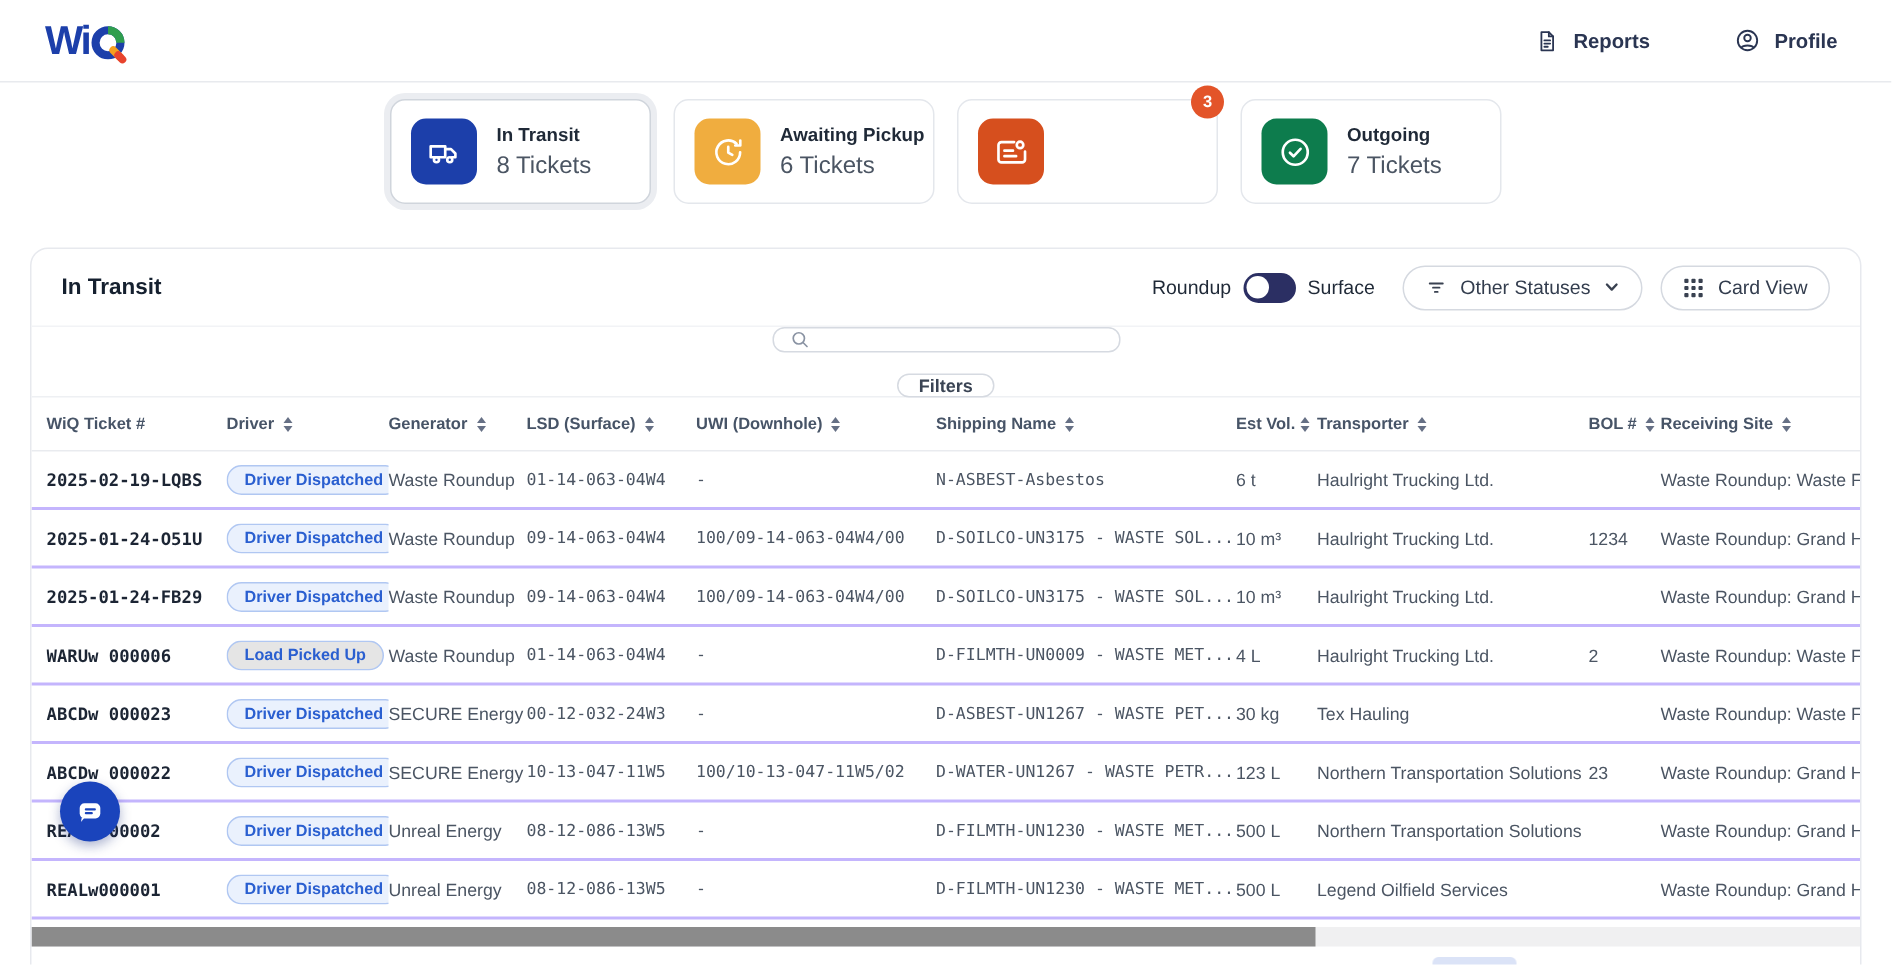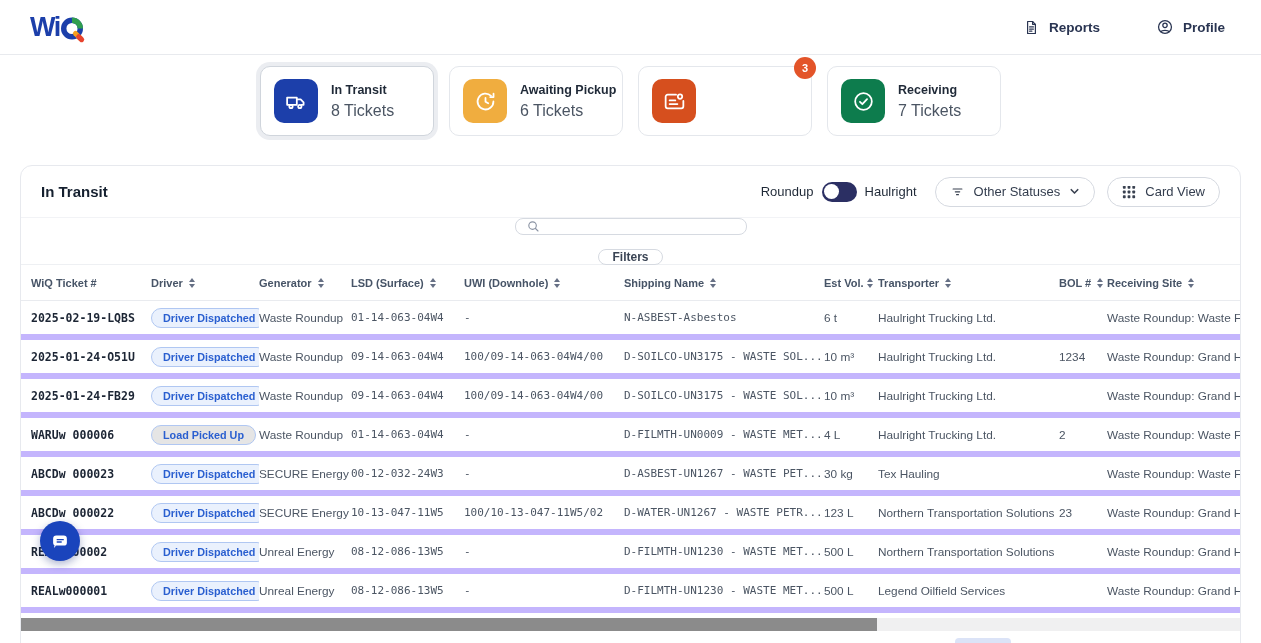--- a/index.html
+++ b/index.html
@@ -57,21 +57,21 @@
   .thead { display:flex; align-items:center; height:36px; border-bottom:1px solid #e9ebef;
     padding-left:10px; }
   .th { flex:none; display:flex; align-items:center; gap:6px; font-size:11px; font-weight:600;
     color:#475467; white-space:nowrap; }
   .sort { display:inline-flex; flex-direction:column; gap:2px; }
   .sort i { display:block; width:0; height:0; border-left:3.5px solid transparent;
     border-right:3.5px solid transparent; }
   .sort .up { border-bottom:4px solid #667085; }
   .sort .dn { border-top:4px solid #667085; }
 
-  .trow { display:flex; align-items:center; height:39px; border-bottom:6px solid #c4b5fd;
+  .trow { display:flex; align-items:center; height:39px; border-bottom:2px solid #c4b5fd;
     padding-left:10px; cursor:pointer; }
   .cell { flex:none; font-size:11.8px; color:#4b5563; white-space:nowrap; overflow:hidden;
     padding-right:8px; }
   .code { font-family:"DejaVu Sans Mono", monospace; font-size:11px; }
   .cell.ticket { font-weight:700; color:#1c2534; font-size:11.5px; }
   .pill { display:inline-block; padding:3px 11px; border-radius:999px; font-size:10.8px;
     font-weight:600; }
 
   .c0{width:120px}.c1{width:108px}.c2{width:92px}.c3{width:113px}.c4{width:160px}
   .c5{width:200px; padding-right:4px}.c6{width:54px; padding-right:3px; gap:3px}
@@ -167,37 +167,37 @@
   </div>
 
   <div class="card">
     <div class="card-icon" style="background-color: rgb(13, 124, 77);">
       <svg width="25" height="25" viewBox="0 0 24 24" fill="none" stroke="#fff" stroke-width="1.7" stroke-linecap="round" stroke-linejoin="round">
         <circle cx="12" cy="12" r="8"></circle>
           <path d="M8.6 12.3l2.3 2.3 4.5-4.8"></path>
       </svg>
     </div>
     <div>
-      <div class="card-label">Receiving</div>
+      <div class="card-label">Outgoing</div>
       <div class="card-count">7 Tickets</div>
     </div>
   </div>
 </div>
 
 <div class="panel">
 
   <div class="panel-head">
     <div class="panel-title">In Transit</div>
     <div class="controls">
       <div class="toggle-group">
         <span>Roundup</span>
         <div class="switch" style="background-color: rgb(43, 47, 99);">
           <div class="knob"></div>
         </div>
-        <span>Haulright</span>
+        <span>Surface</span>
       </div>
       <div class="btn">
         <svg width="15" height="15" viewBox="0 0 24 24" fill="none" stroke="#394150" stroke-width="1.9" stroke-linecap="round">
           <path d="M5 8h14M8.5 12.5h7M10.5 17h3"></path>
         </svg>
         <span>Other Statuses</span>
         <svg width="11" height="11" viewBox="0 0 12 12" fill="none" stroke="#394150" stroke-width="1.7" stroke-linecap="round" stroke-linejoin="round">
           <path d="M2.5 4l3.5 3.7L9.5 4"></path>
         </svg>
       </div>

